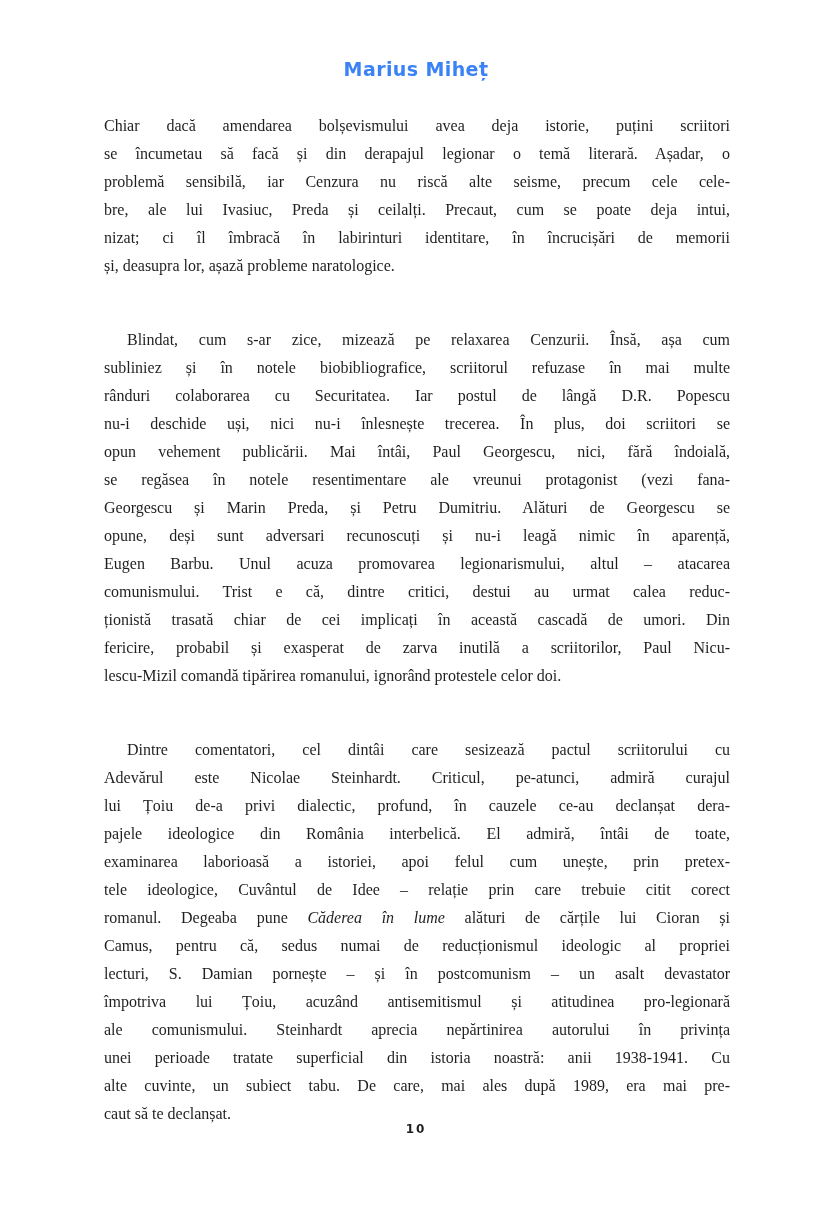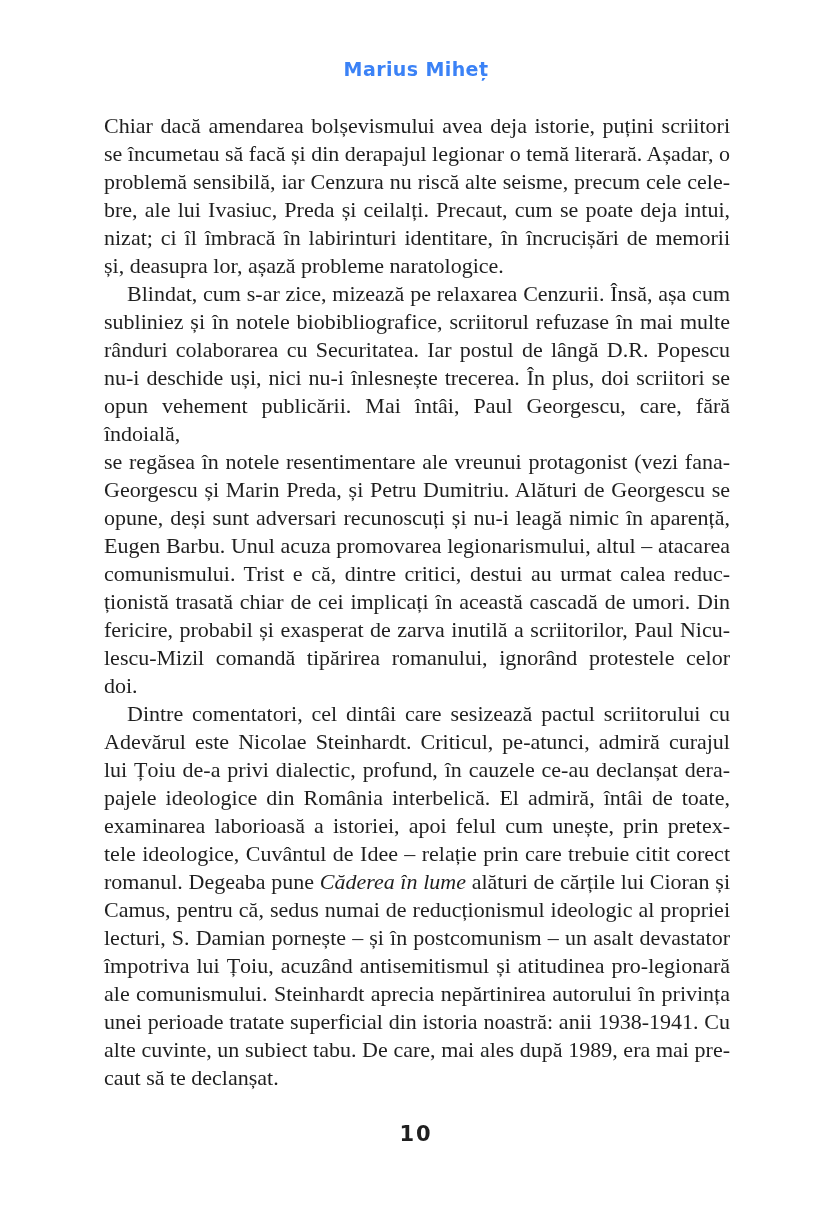--- a/index.html
+++ b/index.html
@@ -25,48 +25,49 @@
     font-size: 19px;
     letter-spacing: 0.4px;
     color: #3b82f6;
   }
   .body-text {
     position: absolute;
     top: 112px;
     left: 104px;
     width: 626px;
     font-family: "Liberation Serif", serif;
-    font-size: 22px;
+    font-size: 16px;
     line-height: 28px;
     color: #1f1f1f;
   }
   .line {
     text-align: justify;
     text-align-last: justify;
     text-justify: inter-word;
     white-space: normal;
   }
   .line.last {
     text-align-last: left;
   }
   .line.indent {
     text-indent: 23px;
+    margin-top: 46px;
   }
   .line em {
     font-style: italic;
   }
   .page-number {
     position: absolute;
     top: 1122px;
     left: 104px;
     width: 624px;
     text-align: center;
     font-family: "DejaVu Sans", sans-serif;
     font-weight: 600;
-    font-size: 21px;
+    font-size: 12px;
     letter-spacing: 2px;
     color: #1f1f1f;
   }
 </style>
 </head>
 <body>
 
 <div class="page">
   <div class="running-header">Marius Miheț</div>
 
@@ -74,21 +75,21 @@
       <div class="line"><span>Chiar dacă amendarea bolșevismului avea deja istorie, puțini scriitori</span></div>
       <div class="line"><span>se încumetau să facă și din derapajul legionar o temă literară. Așadar, o</span></div>
       <div class="line"><span>problemă sensibilă, iar Cenzura nu riscă alte seisme, precum cele cele-</span></div>
       <div class="line"><span>bre, ale lui Ivasiuc, Preda și ceilalți. Precaut, cum se poate deja intui,</span></div>
       <div class="line"><span>nizat; ci îl îmbracă în labirinturi identitare, în încrucișări de memorii</span></div>
       <div class="line last"><span>și, deasupra lor, așază probleme naratologice.</span></div>
       <div class="line indent"><span>Blindat, cum s-ar zice, mizează pe relaxarea Cenzurii. Însă, așa cum</span></div>
       <div class="line"><span>subliniez și în notele biobibliografice, scriitorul refuzase în mai multe</span></div>
       <div class="line"><span>rânduri colaborarea cu Securitatea. Iar postul de lângă D.R. Popescu</span></div>
       <div class="line"><span>nu-i deschide uși, nici nu-i înlesnește trecerea. În plus, doi scriitori se</span></div>
-      <div class="line"><span>opun vehement publicării. Mai întâi, Paul Georgescu, care, fără îndoială,</span></div>
+      <div class="line"><span>opun vehement publicării. Mai întâi, Paul Georgescu, nici, fără îndoială,</span></div>
       <div class="line"><span>se regăsea în notele resentimentare ale vreunui protagonist (vezi fana-</span></div>
       <div class="line"><span>Georgescu și Marin Preda, și Petru Dumitriu. Alături de Georgescu se</span></div>
       <div class="line"><span>opune, deși sunt adversari recunoscuți și nu-i leagă nimic în aparență,</span></div>
       <div class="line"><span>Eugen Barbu. Unul acuza promovarea legionarismului, altul – atacarea</span></div>
       <div class="line"><span>comunismului. Trist e că, dintre critici, destui au urmat calea reduc-</span></div>
       <div class="line"><span>ționistă trasată chiar de cei implicați în această cascadă de umori. Din</span></div>
       <div class="line"><span>fericire, probabil și exasperat de zarva inutilă a scriitorilor, Paul Nicu-</span></div>
       <div class="line last"><span>lescu-Mizil comandă tipărirea romanului, ignorând protestele celor doi.</span></div>
       <div class="line indent"><span>Dintre comentatori, cel dintâi care sesizează pactul scriitorului cu</span></div>
       <div class="line"><span>Adevărul este Nicolae Steinhardt. Criticul, pe-atunci, admiră curajul</span></div>

